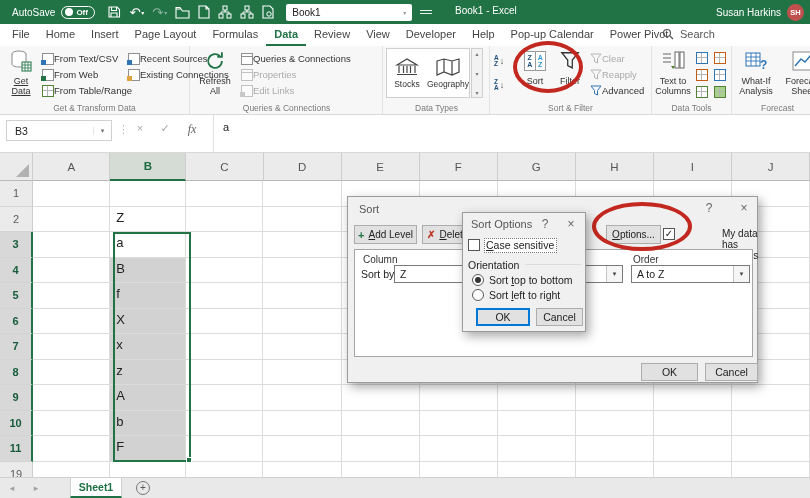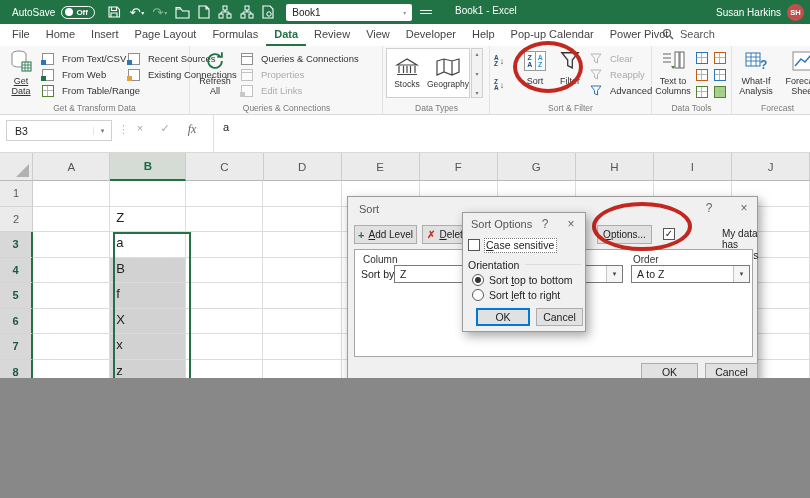--- a/index.html
+++ b/index.html
@@ -1,17 +1,17 @@
 <!DOCTYPE html>
 <html><head>
 <meta charset="utf-8">
 <style>
   * { box-sizing: border-box; margin: 0; padding: 0; }
   body { font-family: "Liberation Sans","DejaVu Sans",sans-serif; background:#888; }
-  #app { position:relative; width:810px; height:378px; overflow:hidden; background:#3b82f6; color:#333; font-size:11px; }
+  #app { position:relative; width:810px; height:498px; overflow:hidden; background:#3b82f6; color:#333; font-size:11px; }
   u { text-decoration: underline; }
 
   
   #titlebar { position:absolute; left:0; top:0; width:810px; height:24px; background:#217346; display:flex; align-items:center; color:#fff; }
   .ts-label { font-size:10px; margin-left:12px; }
   .toggle { width:34px; height:13px; border:1px solid #fff; border-radius:7px; margin-left:6px; display:flex; align-items:center; padding:0 3px; gap:3px; }
   .toggle-knob { width:8px; height:8px; background:#fff; border-radius:50%; }
   .toggle-state { font-size:8px; font-weight:bold; color:#fff; }
   .qat { display:flex; align-items:center; margin-left:10px; gap:4px; }
   .qat-btn { display:flex; align-items:center; padding:0 2px; height:20px; }
@@ -34,21 +34,21 @@
   .mtab { padding:4px 8px 2px 8px; font-size:11px; color:#444; border-bottom:2px solid transparent; cursor:default; white-space:nowrap; }
   .mtab.active { color:#217346; border-bottom-color:#217346; font-weight:bold; }
   .menu-search { position:absolute; left:662px; top:4px; display:flex; align-items:center; gap:6px; color:#555; font-size:11px; }
 
   
   #ribbon { position:absolute; left:0; top:46px; width:840px; height:69px; background:#f7f7f7; border-bottom:1px solid #d9d9d9; }
   .rgroup { position:absolute; top:0; height:68px; border-right:1px solid #e3e3e3; }
   .rgroup-label { position:absolute; bottom:1px; left:0; right:0; text-align:center; font-size:8.5px; color:#7a7a7a; white-space:nowrap; }
   .bigbtn { position:absolute; top:2px; display:flex; flex-direction:column; align-items:center; font-size:9px; color:#333; line-height:10px; text-align:center; }
   .bigbtn .bicon { height:26px; display:flex; align-items:center; justify-content:center; margin-bottom:2px; }
-  .srow { position:absolute; display:flex; align-items:center; gap:8px; height:15px; font-size:9.5px; color:#333; white-space:nowrap; }
+  .srow { position:absolute; display:flex; align-items:center; gap:0; height:15px; font-size:9.5px; color:#333; white-space:nowrap; }
   .srow.disabled { color:#ababab; }
   .sicon { width:12px; height:12px; flex:0 0 auto; position:relative; }
   .i-doc { border:1px solid #8f8f8f; background:#fff; }
   .i-doc::after { content:""; position:absolute; left:-2px; bottom:-1px; width:5px; height:5px; }
   .i-doc.blue::after { background:#2e75b6; } .i-doc.green::after { background:#217346; }
   .i-doc.yellow::after { background:#e2a33c; } .i-doc.gray::after { background:#9a9a9a; }
   .i-win { border:1px solid #8f8f8f; background:#fff; }
   .i-win::before { content:""; position:absolute; left:0; right:0; top:2px; height:1px; background:#8f8f8f; }
   .i-grid { border:1px solid #8f8f8f; background:#fff; }
   .i-grid::before { content:""; position:absolute; left:0; right:0; top:4px; height:1px; background:#b5b5b5; }
@@ -620,21 +620,21 @@
     <span class="dlg-sys" style="left:388px;">×</span>
 
     <button class="tool-btn" style="left:6px;width:63px;">
       <span class="plus-glyph">+</span>
       <span><u>A</u>dd Level</span>
     </button>
     <button class="tool-btn" style="left:74px;width:78px;">
       <span class="x-glyph">✗</span>
       <span><u>D</u>elete Level</span>
     </button>
-    <button class="tool-btn" style="left:249px;width:55px;">
+    <button class="tool-btn" style="left:258px;width:55px;">
       <span><u>O</u>ptions...</span>
     </button>
     <span class="checkbox" style="position:absolute;left:315px;top:31px;">
       <span>✓</span>
     </span>
     <span class="so-label" style="position:absolute;left:333px;top:31px;font-size:10px;padding-left:41px;">My data has <u>h</u>eaders</span>
 
     <div class="sd-list">
       <span class="sd-colhdr" style="left:8px;">Column</span>
       <span class="sd-colhdr" style="left:278px;">Order</span>

